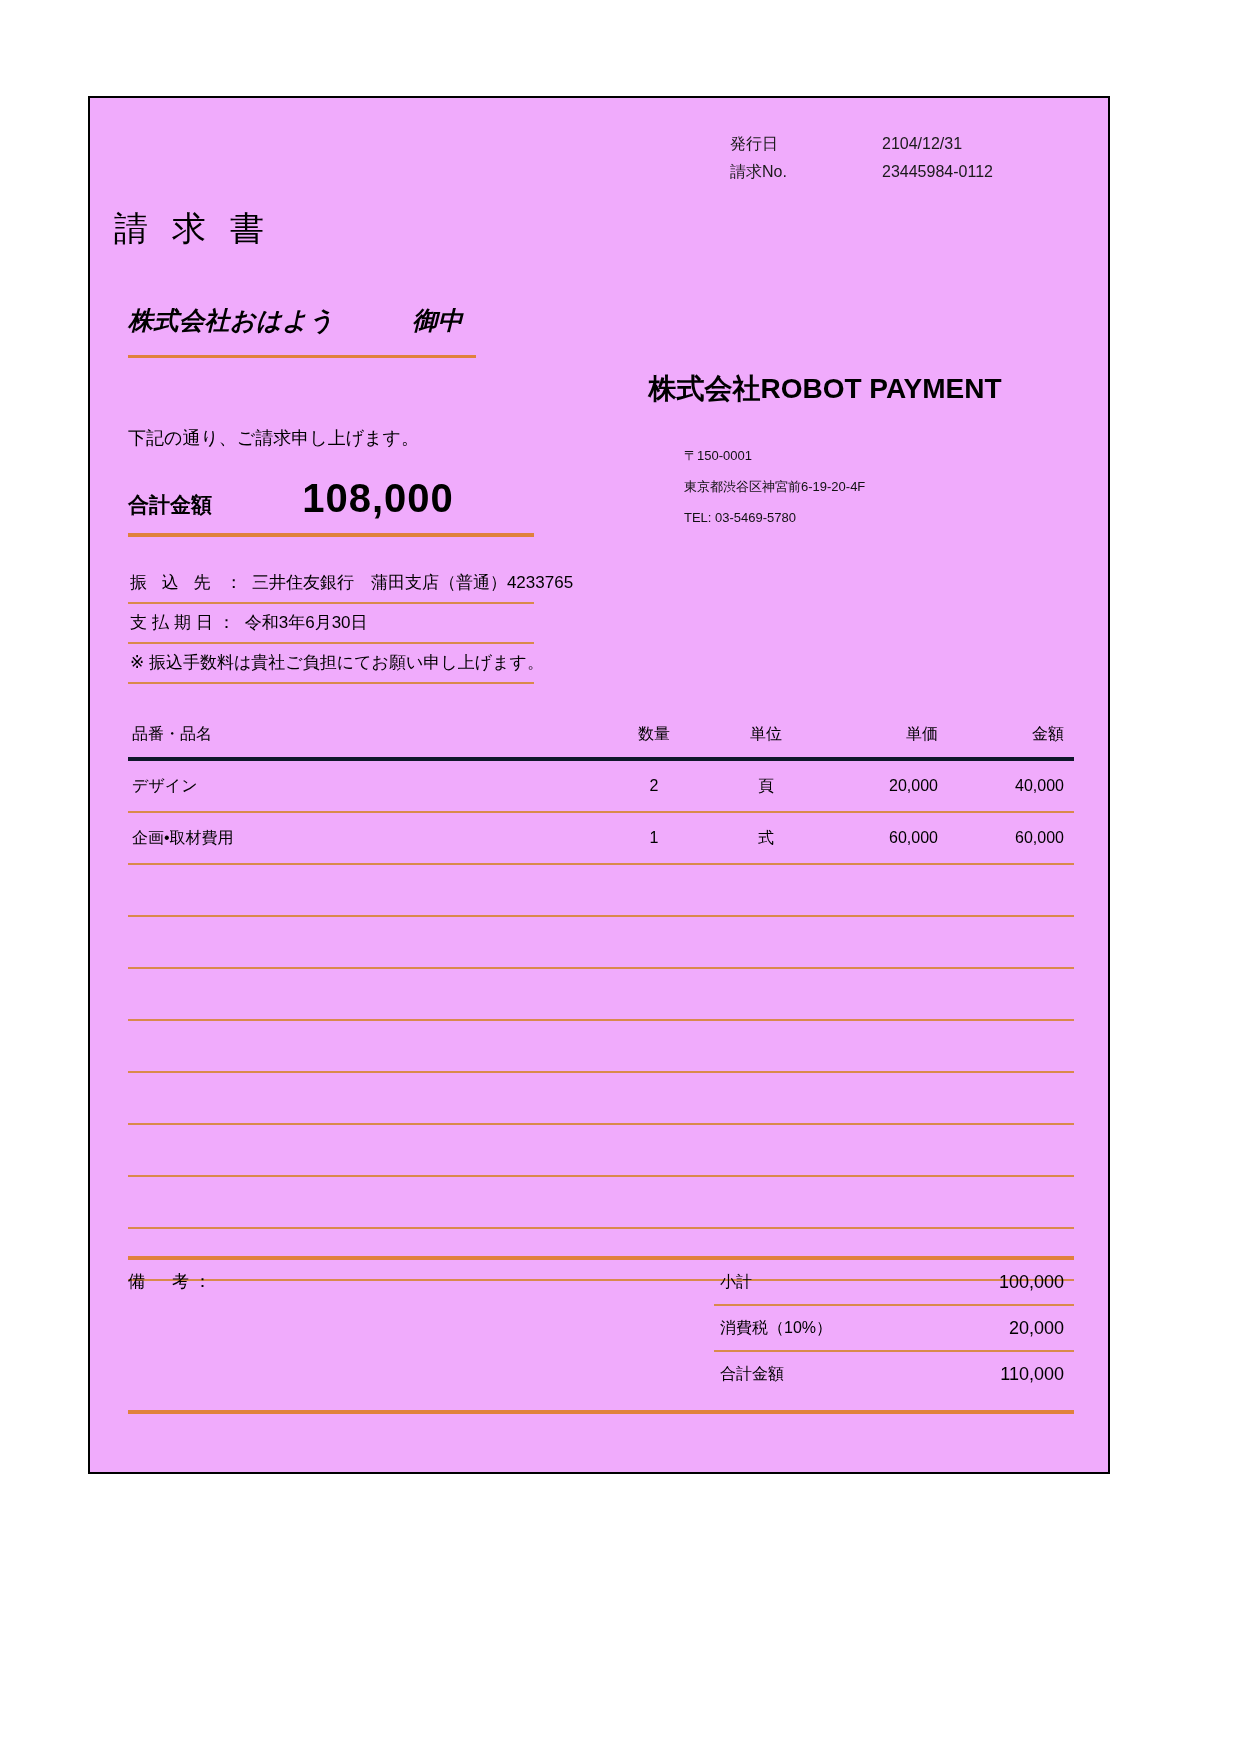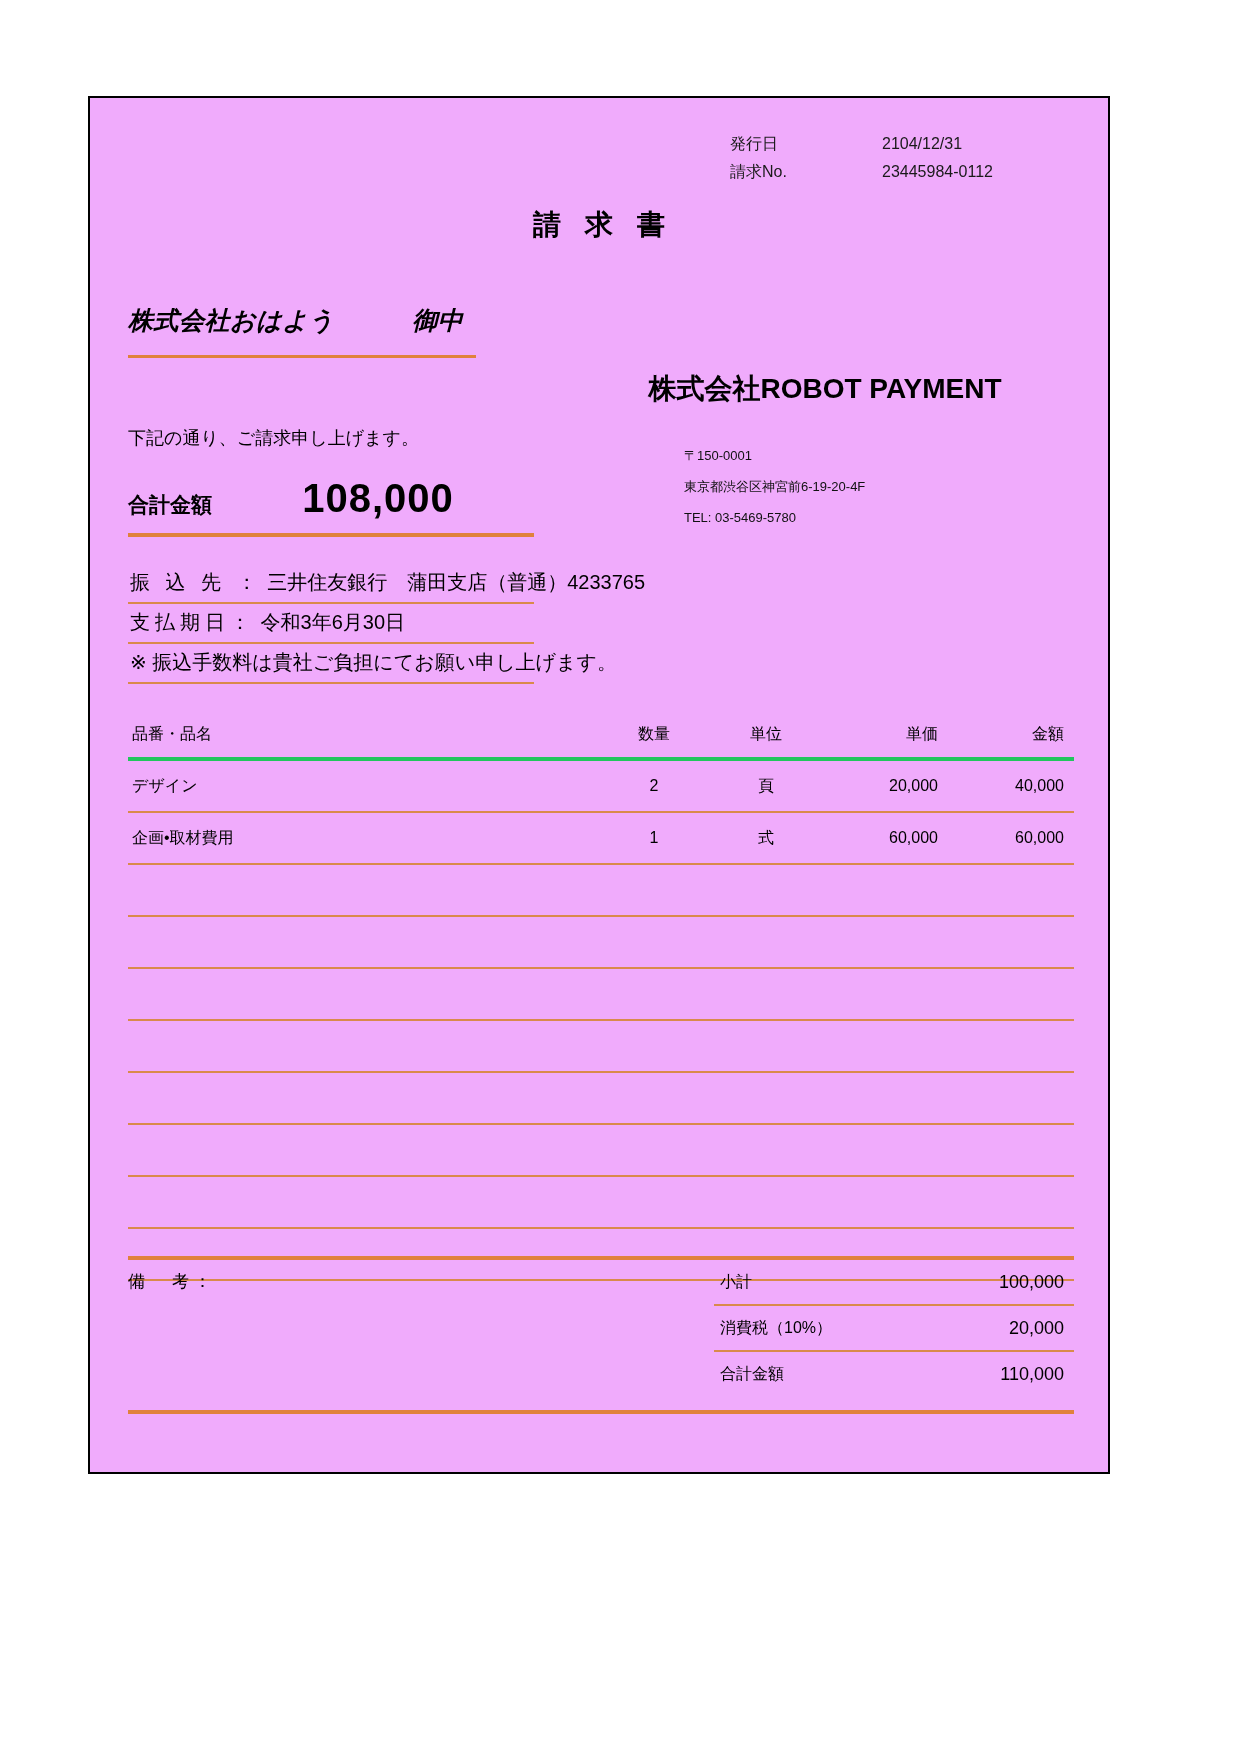--- a/index.html
+++ b/index.html
@@ -52,23 +52,23 @@
   .meta-value {
     flex: 1;
   }
 
   
   .doc-title {
     position: absolute;
     left: 0;
     right: 0;
     top: 108px;
-    text-align: center;
-    font-size: 28px;
-    font-weight: bold;
+    text-align: left;
+    font-size: 34px;
+    font-weight: normal;
     letter-spacing: 24px;
     text-indent: 24px;
     font-family: "DejaVu Sans", "Liberation Sans", sans-serif;
   }
 
   
   .recipient {
     position: absolute;
     left: 38px;
     top: 206px;
@@ -143,21 +143,21 @@
 
   
   .bank {
     position: absolute;
     left: 38px;
     top: 466px;
     width: 406px;
   }
   .bank-row {
     border-bottom: 2px solid #D98A4B;
-    font-size: 20px;
+    font-size: 17px;
     line-height: 21px;
     padding: 8px 2px 9px 2px;
     white-space: nowrap;
   }
   .bank-row.indent {
     padding-left: 94px;
   }
   .bank-label {
     letter-spacing: 5px;
   }
@@ -179,21 +179,21 @@
     font-weight: normal;
     padding: 4px 4px 12px 4px;
     text-align: center;
     vertical-align: bottom;
   }
   .items th.name-col {
     text-align: left;
     padding-left: 4px;
   }
   .items thead tr {
-    border-bottom: 4px solid #22c55e;
+    border-bottom: 4px solid #0f172a;
   }
   .items td {
     font-size: 16px;
     height: 50px;
     padding: 0 4px;
     border-bottom: 2px solid #D98A4B;
     text-align: center;
     vertical-align: middle;
   }
   .items td.name-col {

